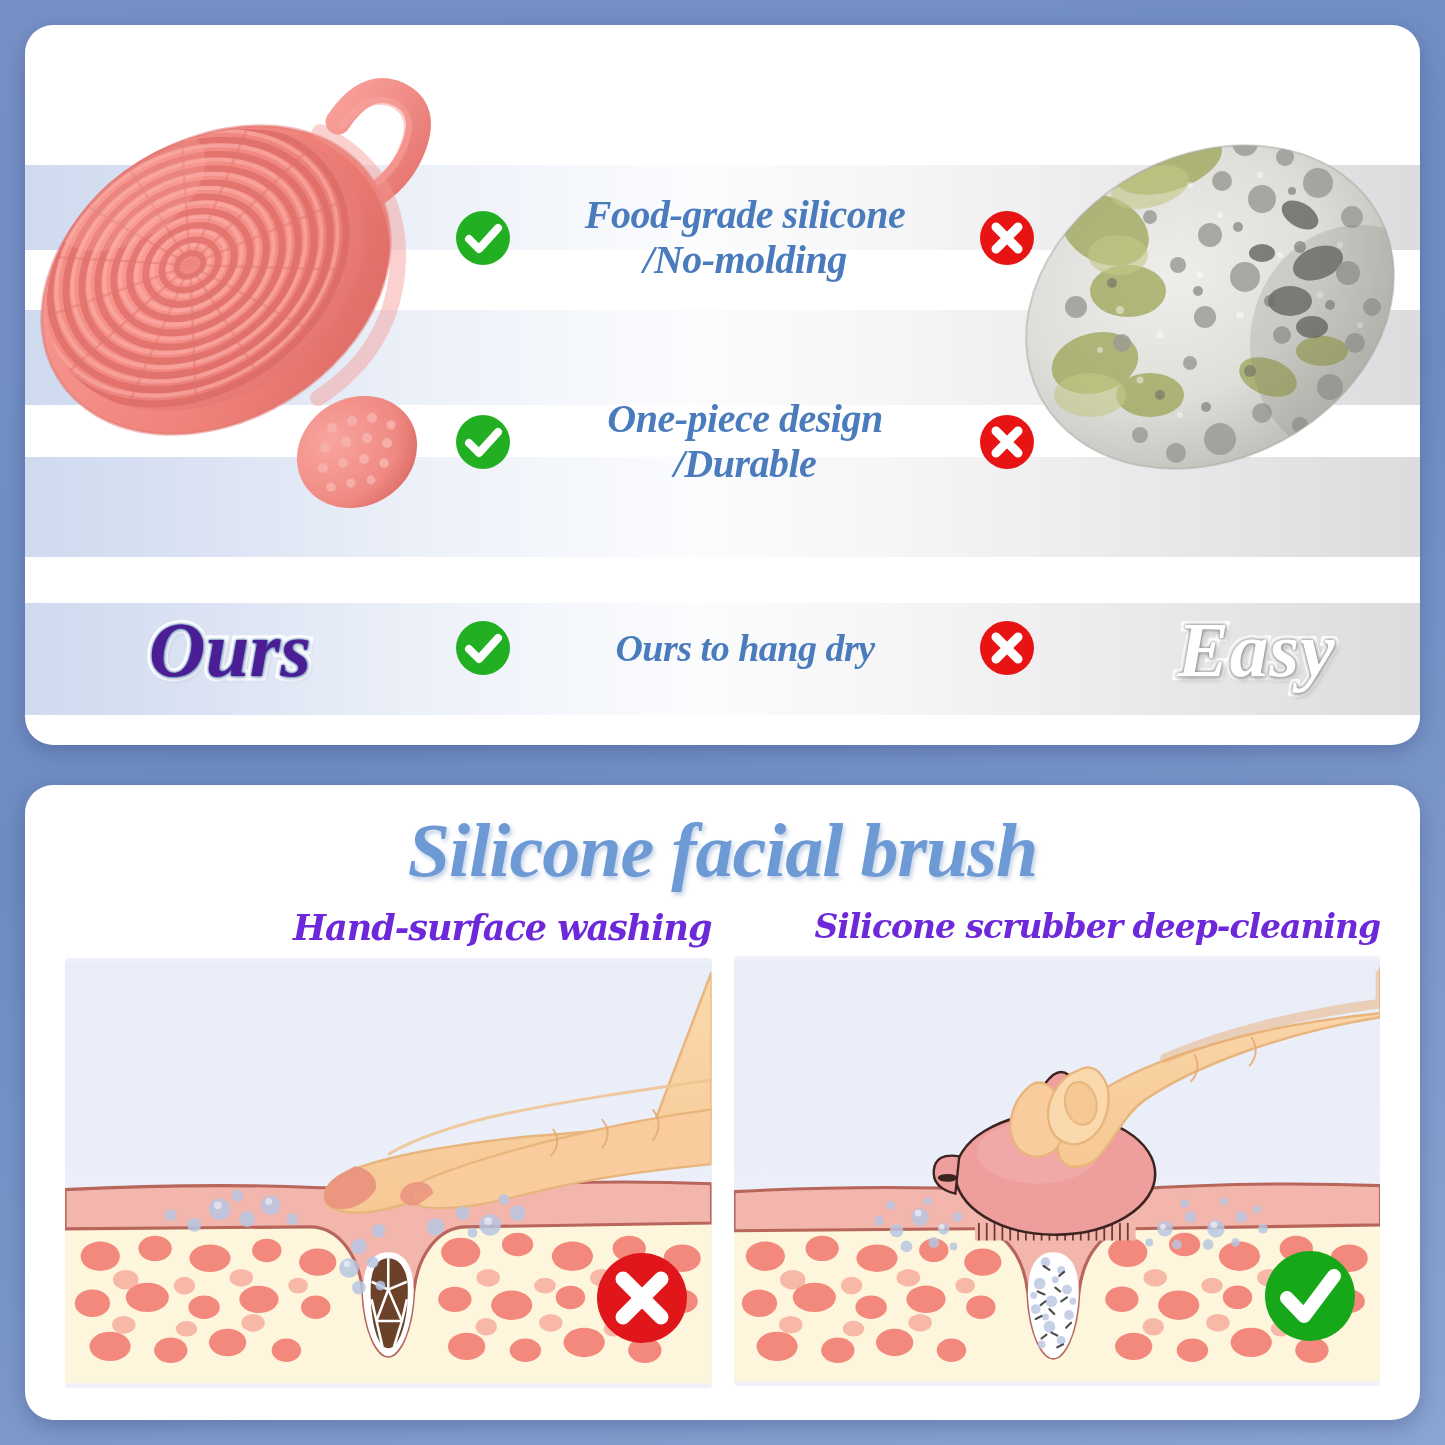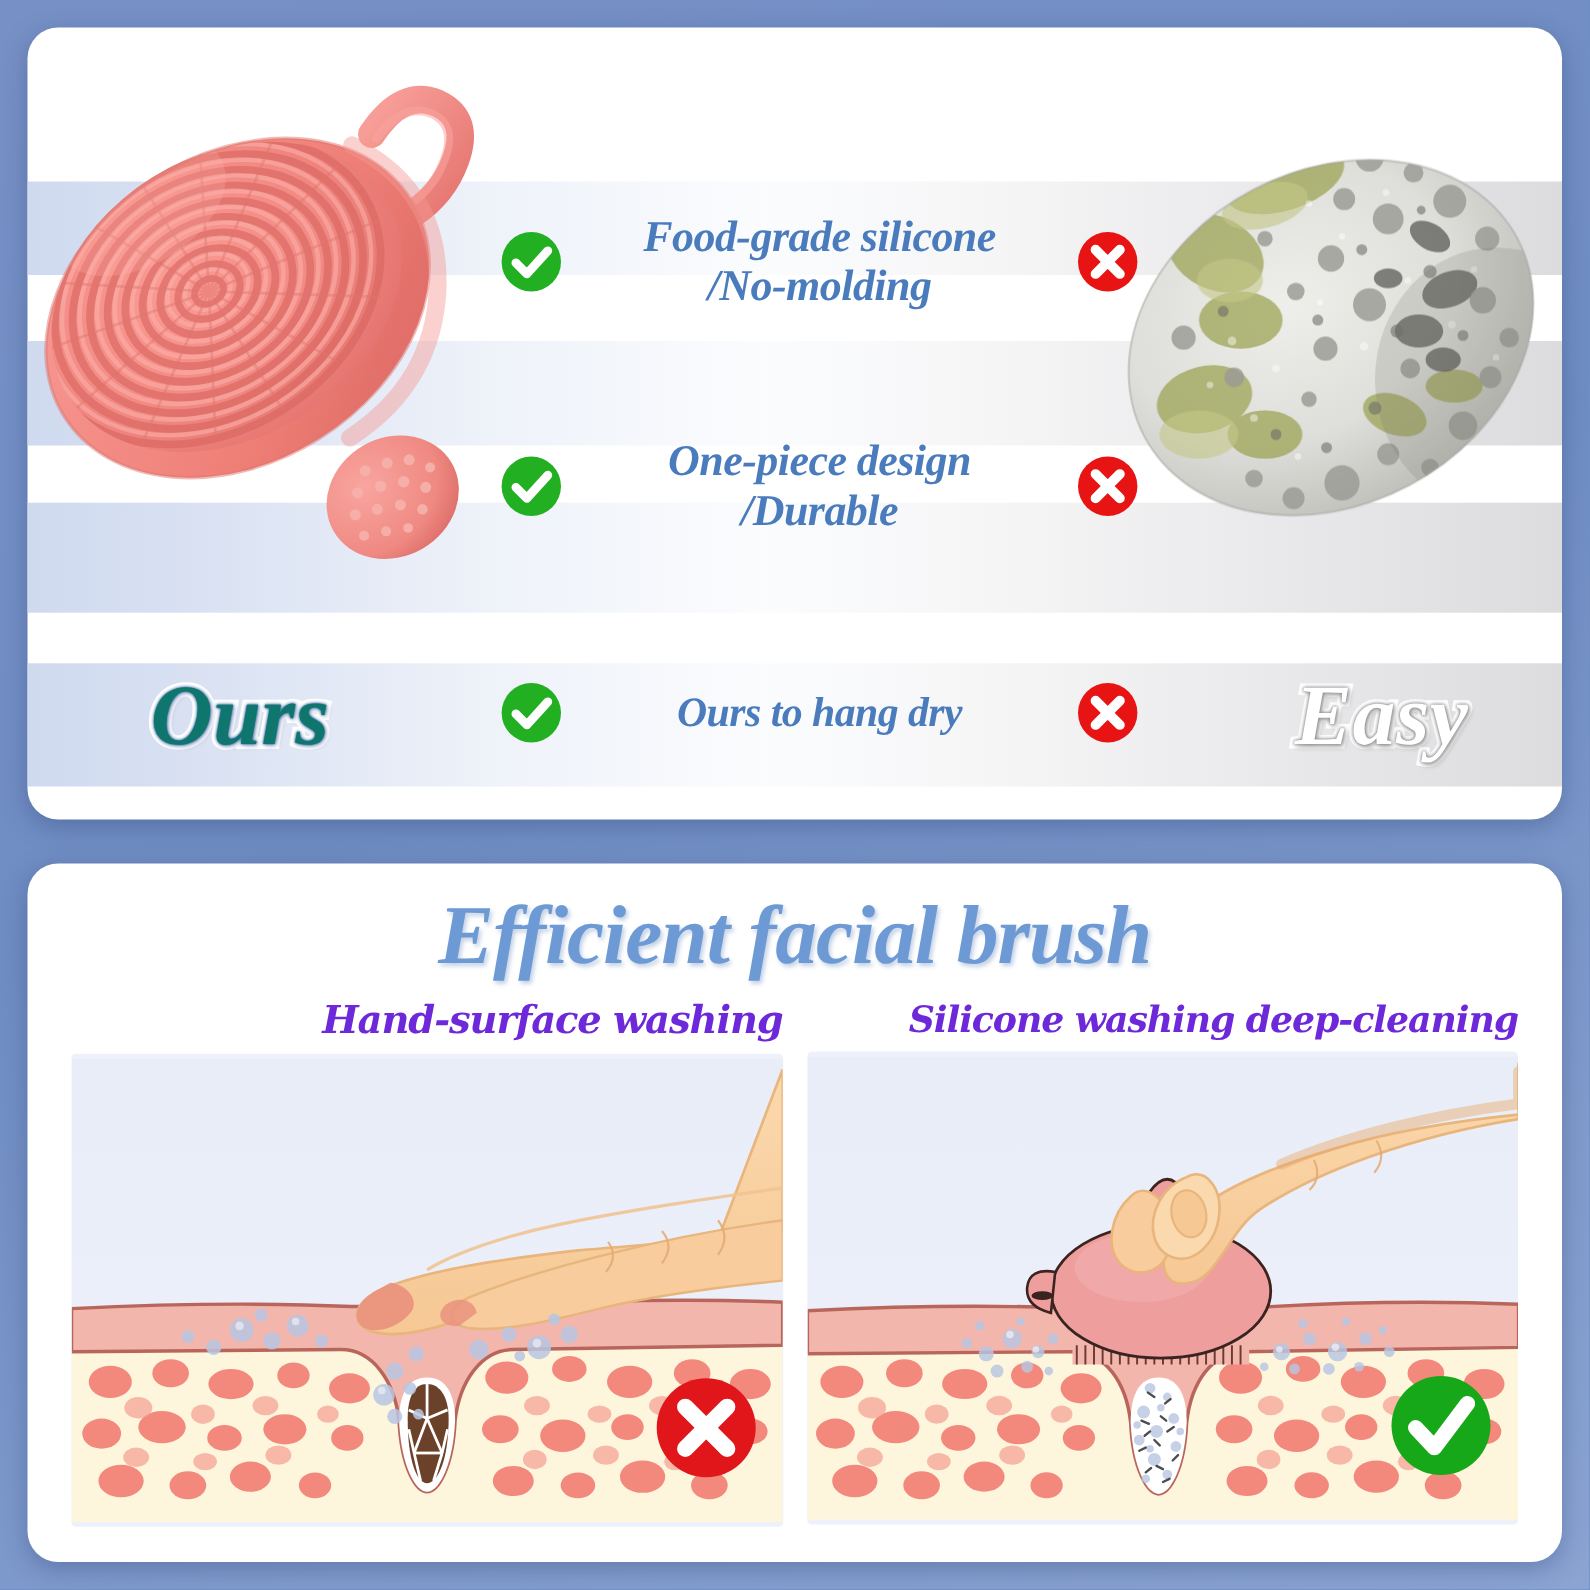--- a/index.html
+++ b/index.html
@@ -124,22 +124,22 @@
     position: absolute;
     top: 586px;
     font-size: 78px;
     font-style: italic;
     font-weight: bold;
     letter-spacing: 0.5px;
     z-index: 9;
     line-height: 1;
   }
   #word-ours {
-    left: 112px;
-    color: #0f766e;
+    left: 124px;
+    color: #4c1d95;
     -webkit-text-stroke: 9px #ffffff;
     paint-order: stroke fill;
     text-shadow:
       0 0 2px #3a6ba8, 0 0 3px #3a6ba8,
       2px 2px 5px rgba(60,90,140,0.35);
   }
   #word-other {
     right: 85px;
     color: #ffffff;
     -webkit-text-stroke: 8px #ffffff;
@@ -476,21 +476,21 @@
           </svg>
       </div>
     </div>
 
     <div class="brand-word" id="word-ours">Ours</div>
     <div class="brand-word" id="word-other">Easy</div>
   </div>
 
   <div class="card" id="card-efficient">
 
-    <div id="efficient-title">Efficient facial brush</div>
+    <div id="efficient-title">Silicone facial brush</div>
 
     <div id="panels">
 
       <div class="panel panel-left">
         <div class="panel-caption">Hand-surface washing</div>
         <div class="panel-figure">
           <svg viewBox="0 0 660 430" xmlns="http://www.w3.org/2000/svg">
             <defs>
               <linearGradient id="skyL" x1="0" y1="0" x2="0" y2="1">
                 <stop offset="0%" stop-color="#e9edf8"></stop>
@@ -645,21 +645,21 @@
           <div class="verdict">
             <svg viewBox="0 0 92 92">
                 <circle cx="46" cy="46" r="45" fill="#e0161b"></circle>
               <path d="M27 27 L65 65 M65 27 L27 65" fill="none" stroke="#fff" stroke-width="15" stroke-linecap="round"></path>
               </svg>
           </div>
         </div>
       </div>
 
       <div class="panel panel-right">
-        <div class="panel-caption">Silicone washing deep-cleaning</div>
+        <div class="panel-caption">Silicone scrubber deep-cleaning</div>
         <div class="panel-figure">
           <svg viewBox="0 0 660 430" xmlns="http://www.w3.org/2000/svg">
             <defs>
               <linearGradient id="skyR" x1="0" y1="0" x2="0" y2="1">
                 <stop offset="0%" stop-color="#e9edf8"></stop>
                 <stop offset="100%" stop-color="#eef1fa"></stop>
               </linearGradient>
               <linearGradient id="handR" x1="0" y1="0" x2="0" y2="1">
                 <stop offset="0%" stop-color="#fbd9ae"></stop>
                 <stop offset="100%" stop-color="#f6c894"></stop>

